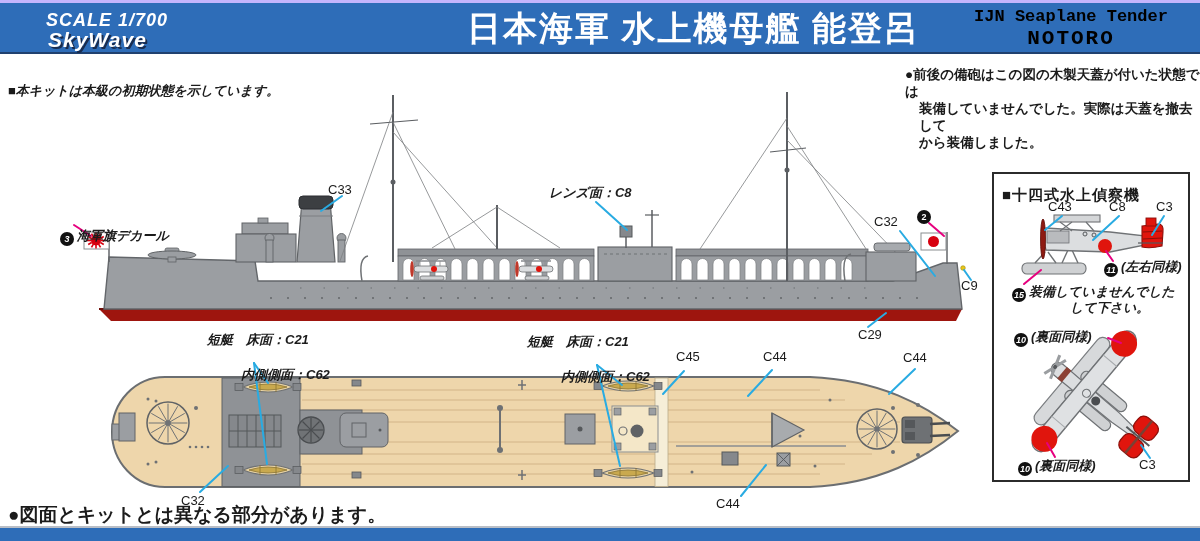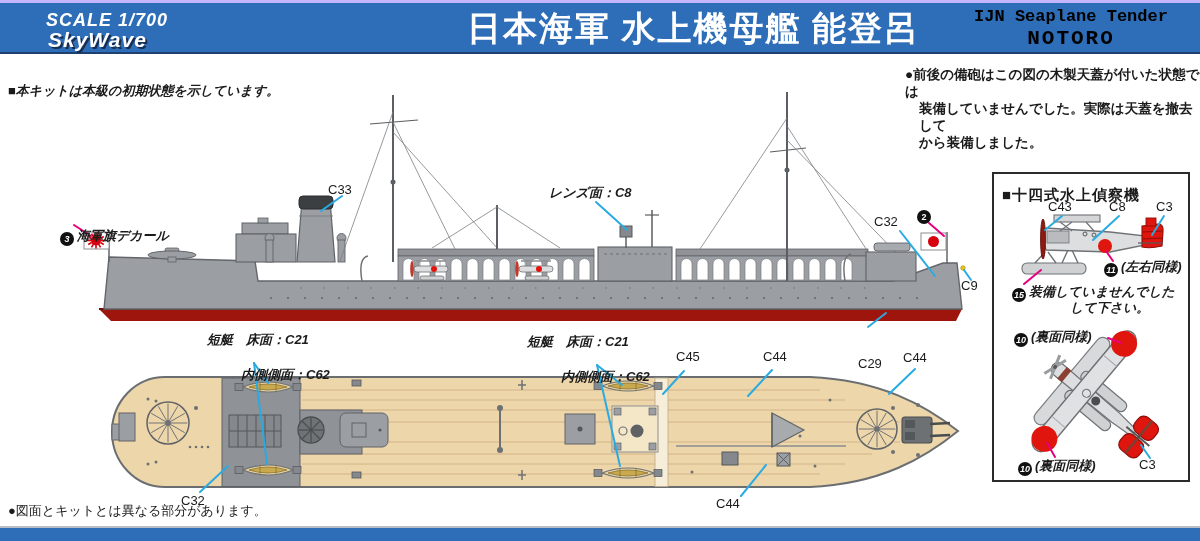--- a/index.html
+++ b/index.html
@@ -28,21 +28,21 @@
   .t-note .ind{padding-left:14px;}
   
   .lbl{position:absolute;font-size:13px;white-space:nowrap;}
   .jb{font-weight:bold;font-style:italic;}
   .badge{display:inline-flex;width:14px;height:14px;border-radius:50%;background:#111;color:#fff;
          font-size:9px;font-weight:bold;align-items:center;justify-content:center;vertical-align:-2px;margin-right:3px;}
   .two{line-height:15px;}
   .two .l2{padding-left:34px;margin-top:20px;}
   .panel{position:absolute;left:992px;top:172px;width:194px;height:306px;border:2px solid #2b2b2b;}
   .p-head{position:absolute;left:1002px;top:186px;font-size:15px;font-weight:bold;letter-spacing:1px;}
-  .f-note{position:absolute;left:8px;top:502px;font-size:13px;font-weight:normal;}
+  .f-note{position:absolute;left:8px;top:502px;font-size:19px;font-weight:bold;}
   .botbar{position:absolute;left:0;bottom:0;width:1200px;height:13px;background:#2e6db8;border-top:2px solid #b9bec6;}
   svg.art{position:absolute;left:0;top:0;}
   .ld{fill:none;stroke-width:2;stroke-linecap:round;}
   .ldc{stroke:#29abe2;} .ldm{stroke:#e6007e;}
 </style>
 </head>
 <body>
 
 <div class="stage">
 
@@ -426,21 +426,21 @@
   <div class="lbl" style="left:328px;top:182px;">C33</div>
   <div class="lbl jb" style="left:60px;top:227px;">
     <span class="badge">3</span><span>海軍旗デカール</span>
   </div>
   <div class="lbl jb" style="left:549px;top:184px;">レンズ面：C8</div>
   <div class="lbl" style="left:874px;top:214px;">C32</div>
   <div class="lbl" style="left:917px;top:206px;">
     <span class="badge">2</span>
   </div>
   <div class="lbl" style="left:961px;top:278px;">C9</div>
-  <div class="lbl" style="left:858px;top:327px;margin-top:29px;">C29</div>
+  <div class="lbl" style="left:858px;top:327px;">C29</div>
 
   <div class="lbl jb two" style="left:207px;top:332px;">
     <div>短艇　床面：C21</div>
     <div class="l2">内側側面：C62</div>
   </div>
   <div class="lbl jb two" style="left:527px;top:334px;">
     <div>短艇　床面：C21</div>
     <div class="l2">内側側面：C62</div>
   </div>
   <div class="lbl" style="left:676px;top:349px;text-align:center;">C45</div>

